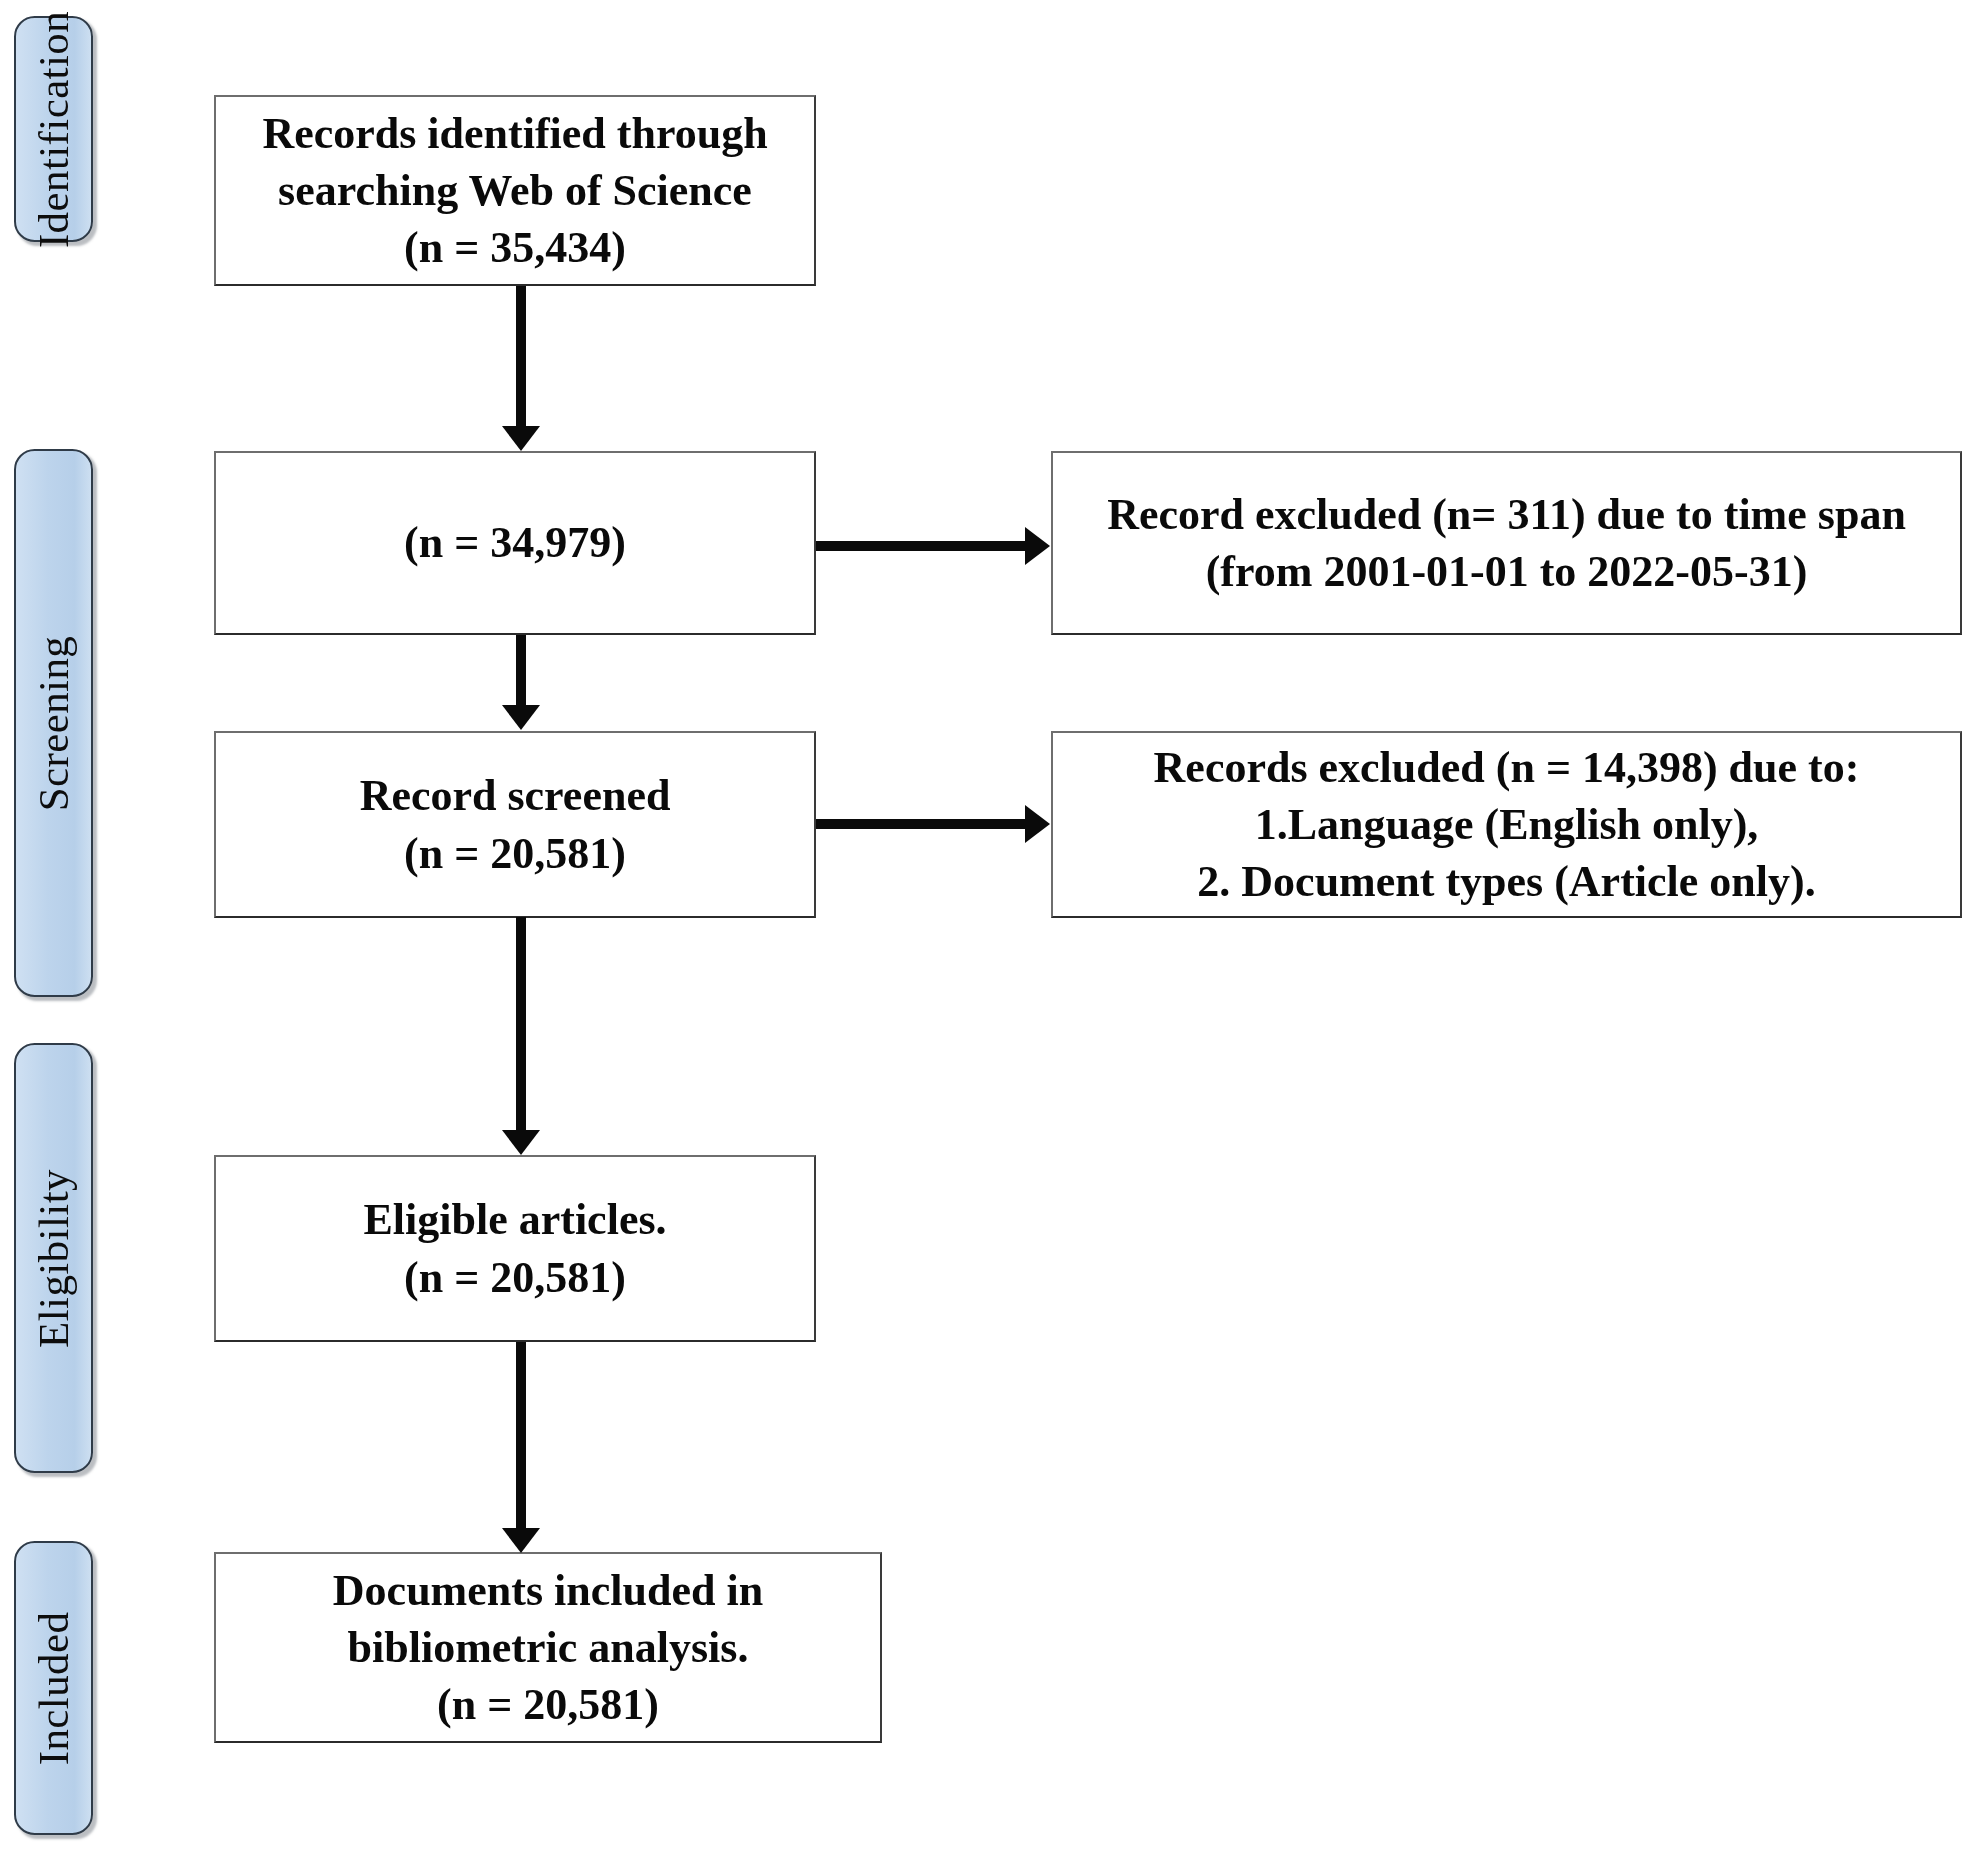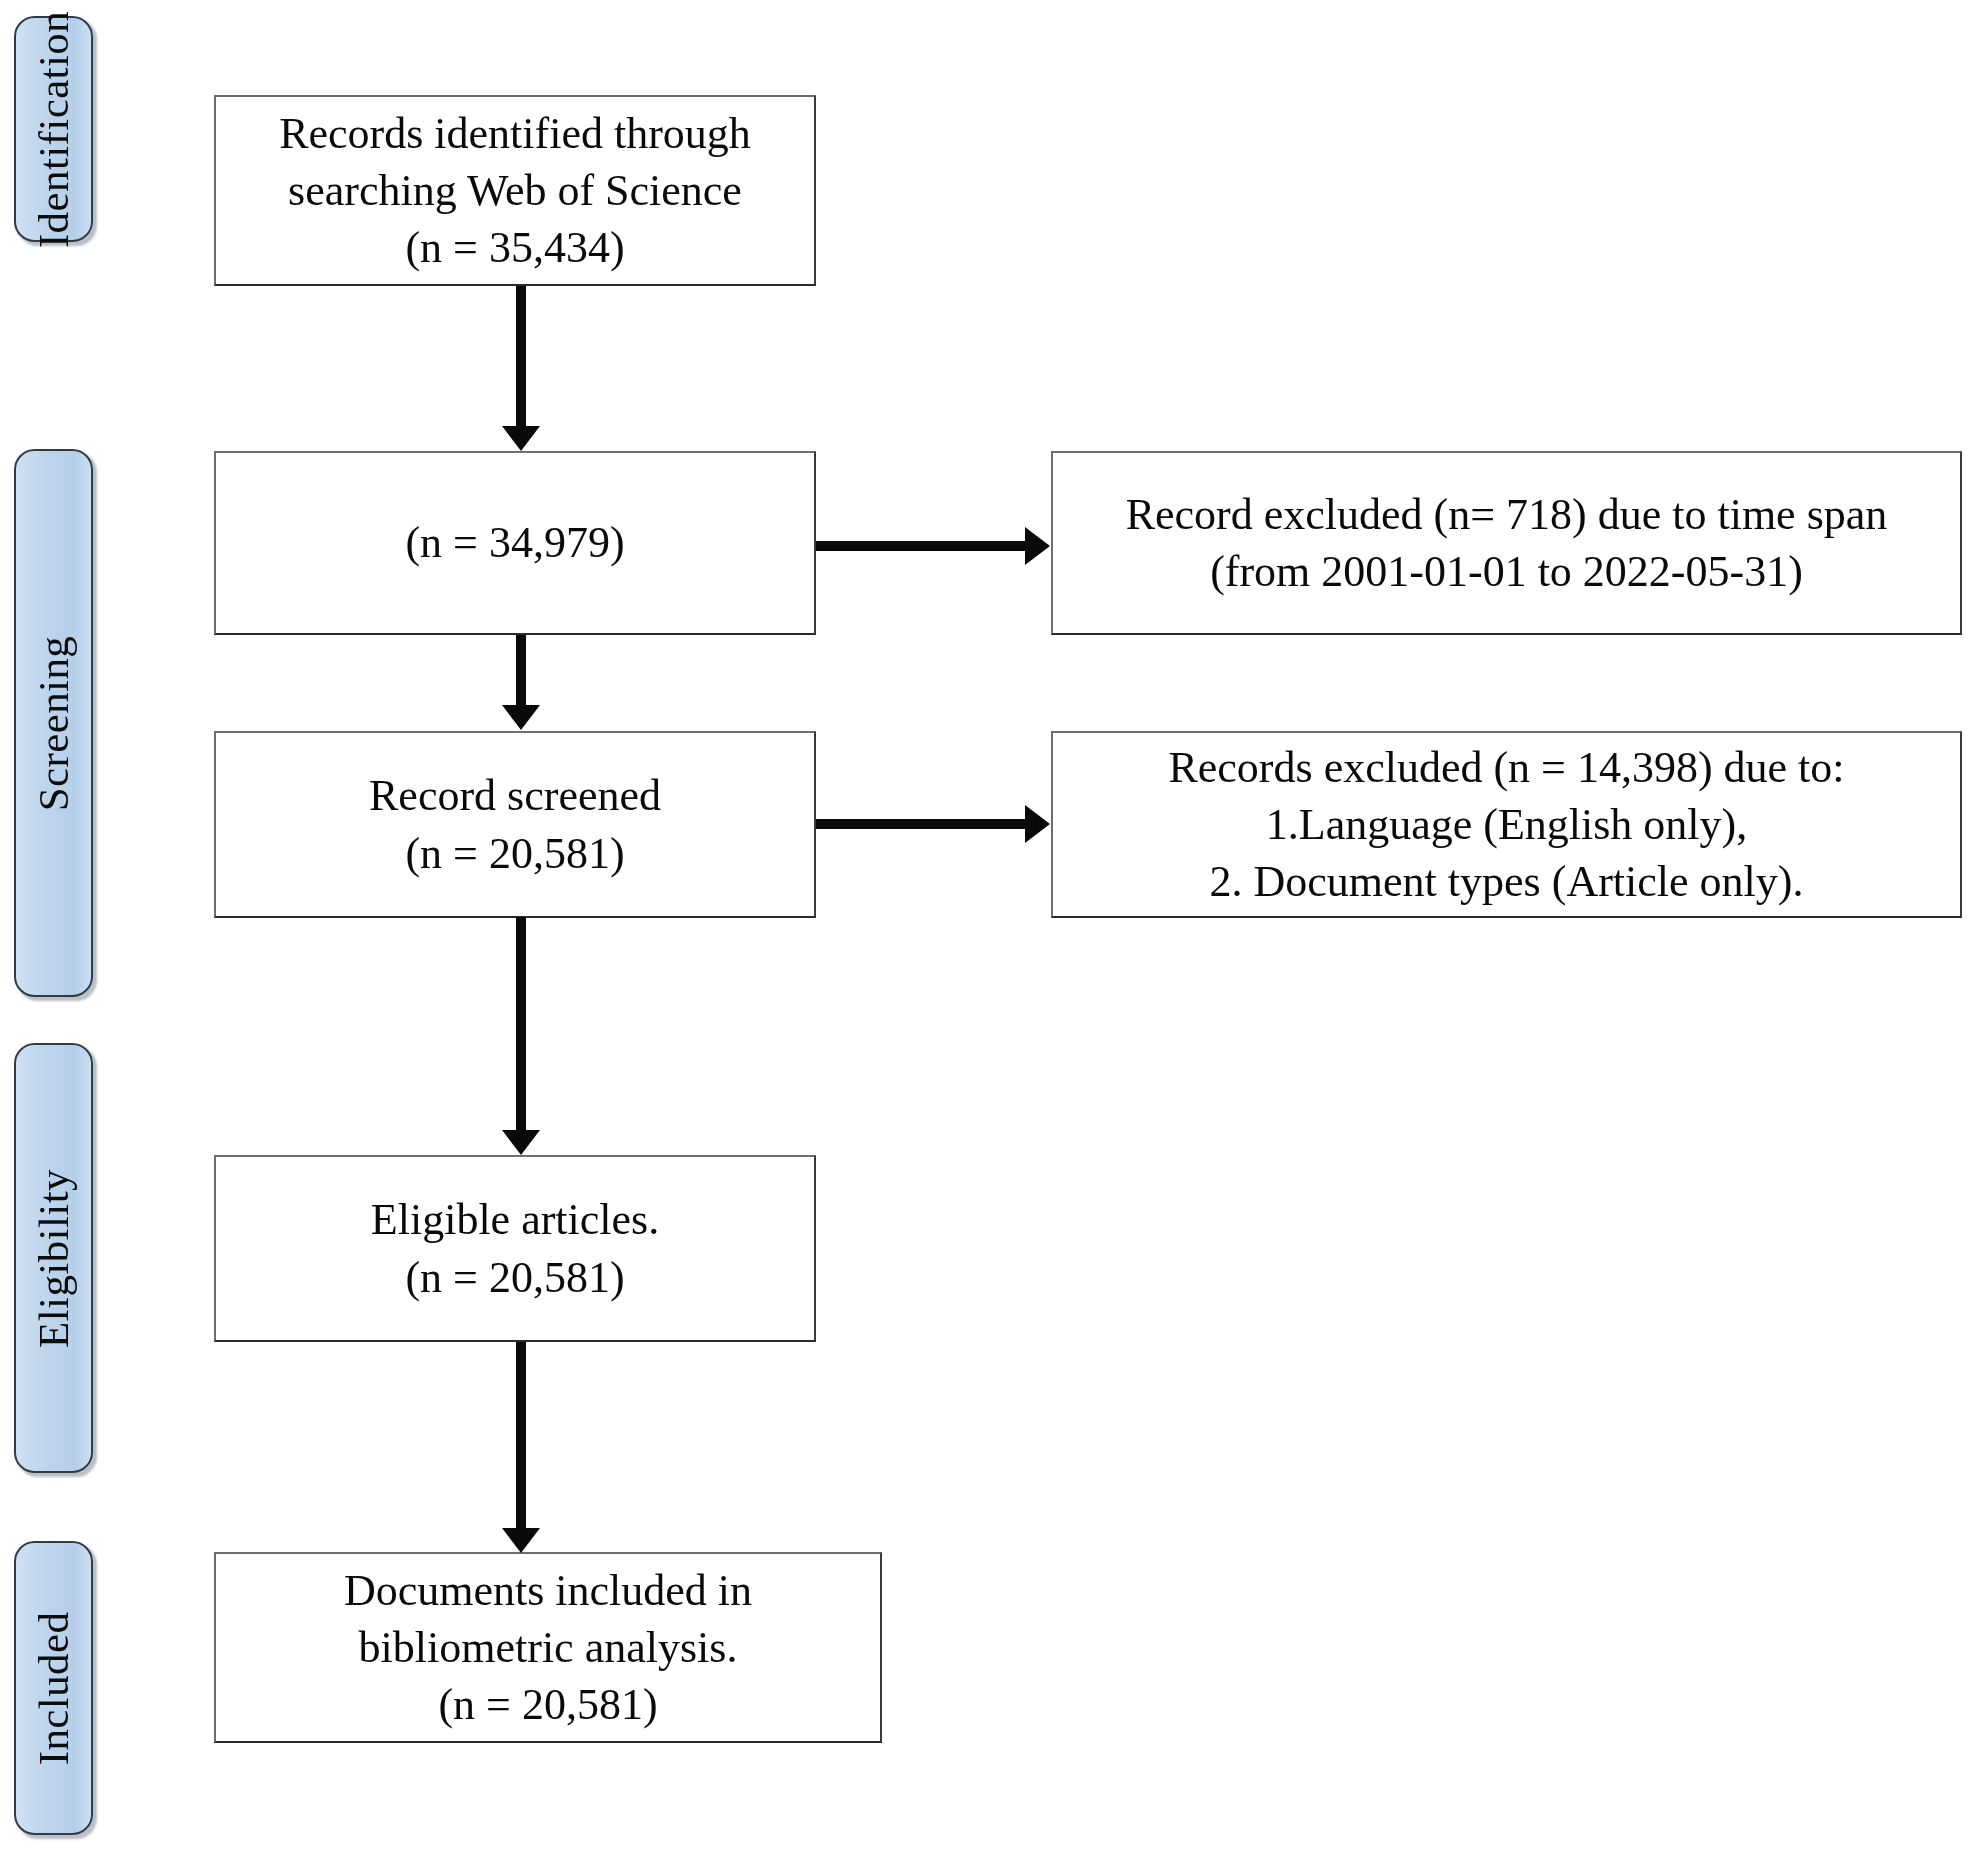--- a/index.html
+++ b/index.html
@@ -50,20 +50,21 @@
     background: #ffffff;
     border: 2.4px solid #6e6e6e;
     border-right-color: #3a3a3a;
     border-bottom-color: #2b2b2b;
     display: flex;
     flex-direction: column;
     align-items: center;
     justify-content: center;
     text-align: center;
     padding: 21px 11px;
+    font-weight: bold;
   }
   .flow-box .line {
     font-size: 44px;
     line-height: 1.30;
     color: #0a0a0a;
     white-space: nowrap;
     font-family: "Liberation Serif", "DejaVu Serif", serif;
   }
   .flow-box.wide .line {
     font-size: 44px;
@@ -144,21 +145,21 @@
     <div class="line">(n = 20,581)</div>
   </div>
 
   <div class="flow-box" style="left:214px; top:1552px; width:668px; height:191px;">
     <div class="line">Documents included in</div>
     <div class="line">bibliometric analysis.</div>
     <div class="line">(n = 20,581)</div>
   </div>
 
   <div class="flow-box wide" style="left:1051px; top:451px; width:911px; height:184px;">
-    <div class="line">Record excluded (n= 718) due to time span</div>
+    <div class="line">Record excluded (n= 311) due to time span</div>
     <div class="line">(from 2001-01-01 to 2022-05-31)</div>
   </div>
 
   <div class="flow-box wide" style="left:1051px; top:731px; width:911px; height:187px;">
     <div class="line">Records excluded (n = 14,398) due to:</div>
     <div class="line">1.Language (English only),</div>
     <div class="line">2. Document types (Article only).</div>
   </div>
 
   <div class="arrow-v" style="left:516px; top:286px; height:141px;">

